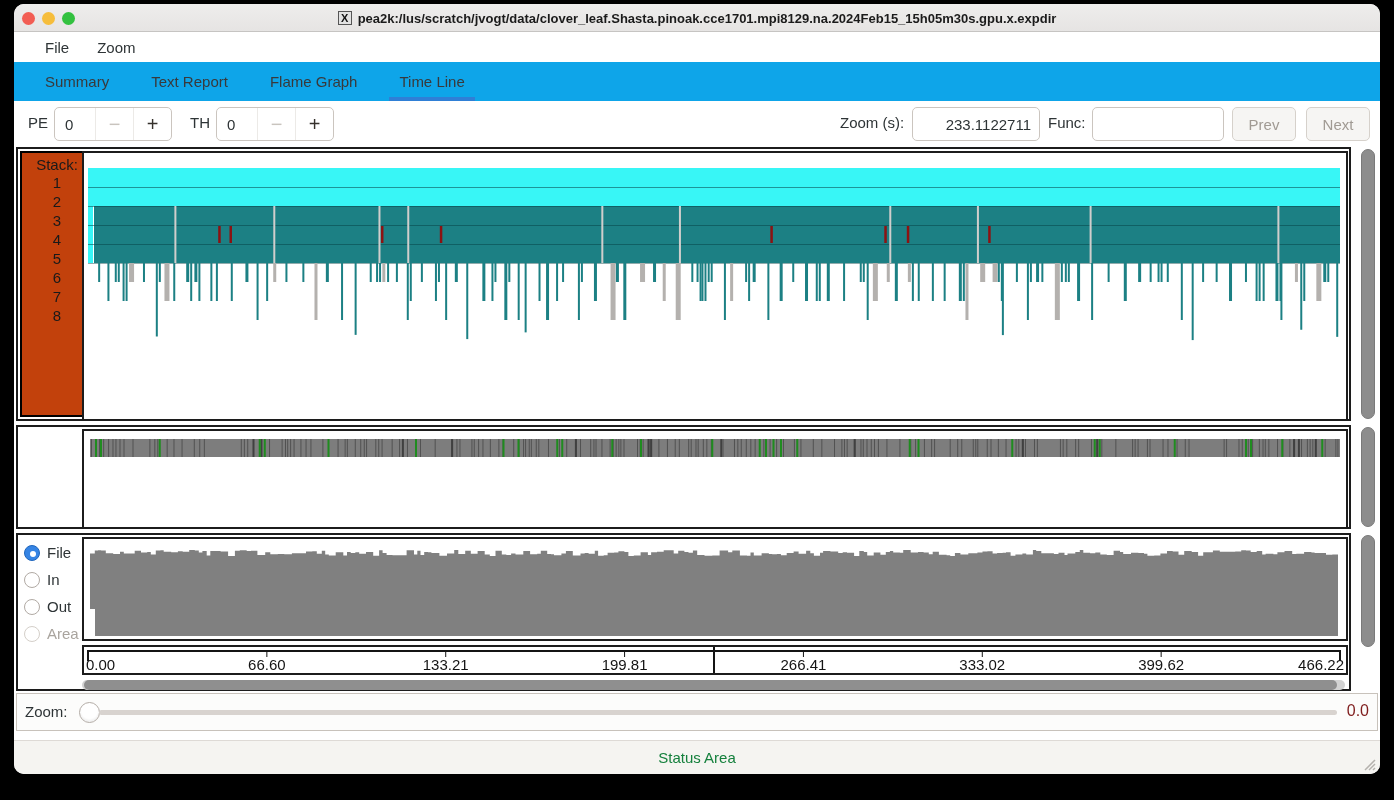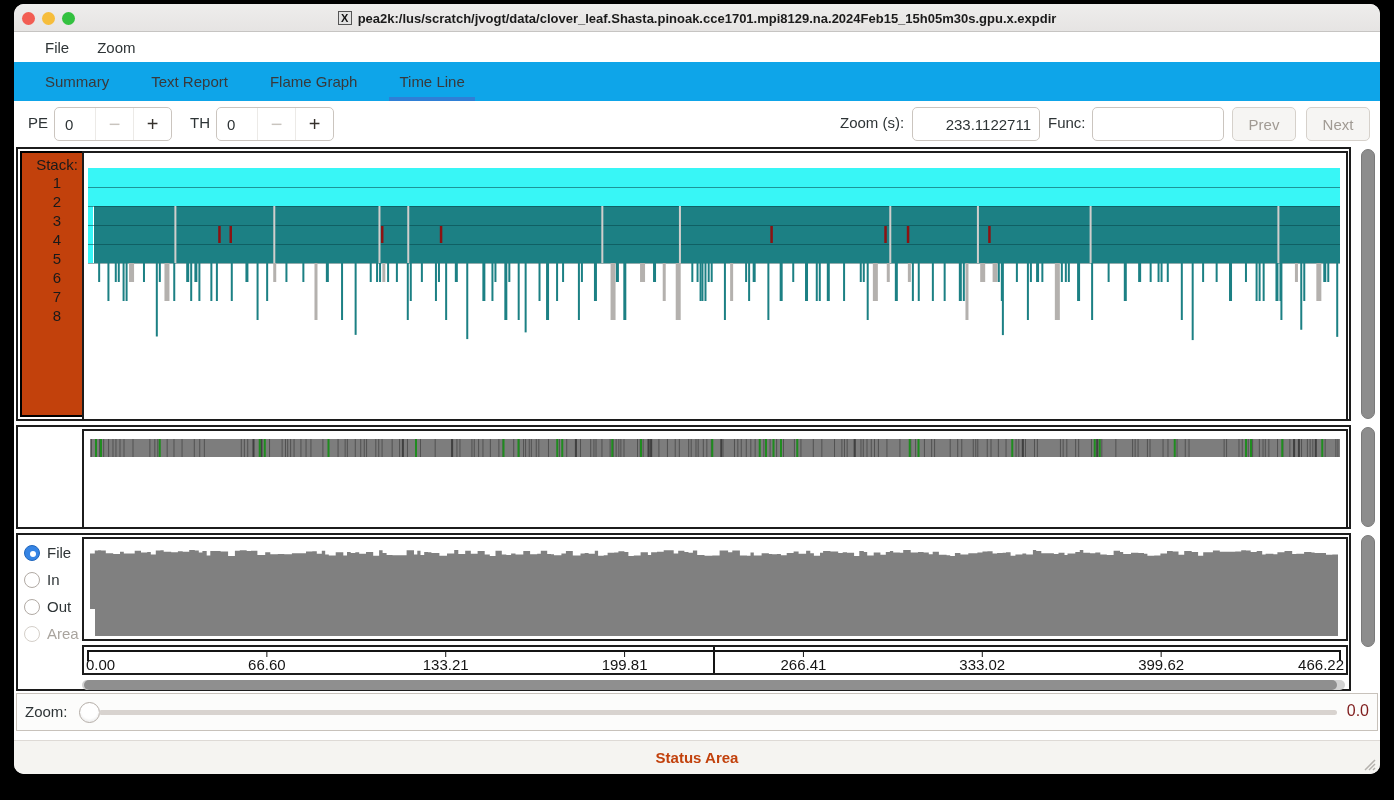--- a/index.html
+++ b/index.html
@@ -72,21 +72,21 @@
 
   
   .zoomrow { position:absolute; left:2px; top:689px; width:1362px; height:38px; border:1px solid #c8c2bb; background:#fcfcfb;padding-left:25px; }
   .zoom-label { position:absolute; left:8px; top:9px; font-size:15px; color:#2e3436; }
   .zoom-handle { position:absolute; left:62px; top:8px; width:21px; height:21px; border-radius:50%; background:#fff; border:1px solid #b3aca6; box-shadow:inset 0 -2px 2px rgba(0,0,0,0.06); }
   .zoom-track { position:absolute; left:82px; right:40px; top:16px; height:5px; background:#d8d3cf; border-radius:3px; }
   .zoom-value { position:absolute; right:8px; top:8px; font-size:16px; color:#7f1d1d; }
 
   
   .statusbar { position:absolute; left:0; top:736px; width:100%; height:34px; background:#f5f4f1; border-top:1px solid #dedad6; display:flex; align-items:center; justify-content:center; }
-  .status-text { font-size:15px; font-weight:bold; color:#c2410c; }
+  .status-text { font-size:15px; font-weight:normal; color:#15803d; }
   .grip { position:absolute; right:4px; bottom:3px; }
 </style>
 </head>
 <body>
 
 <div class="window">
 
   <div class="titlebar">
     <span class="light red"></span>
     <span class="light yellow"></span>

